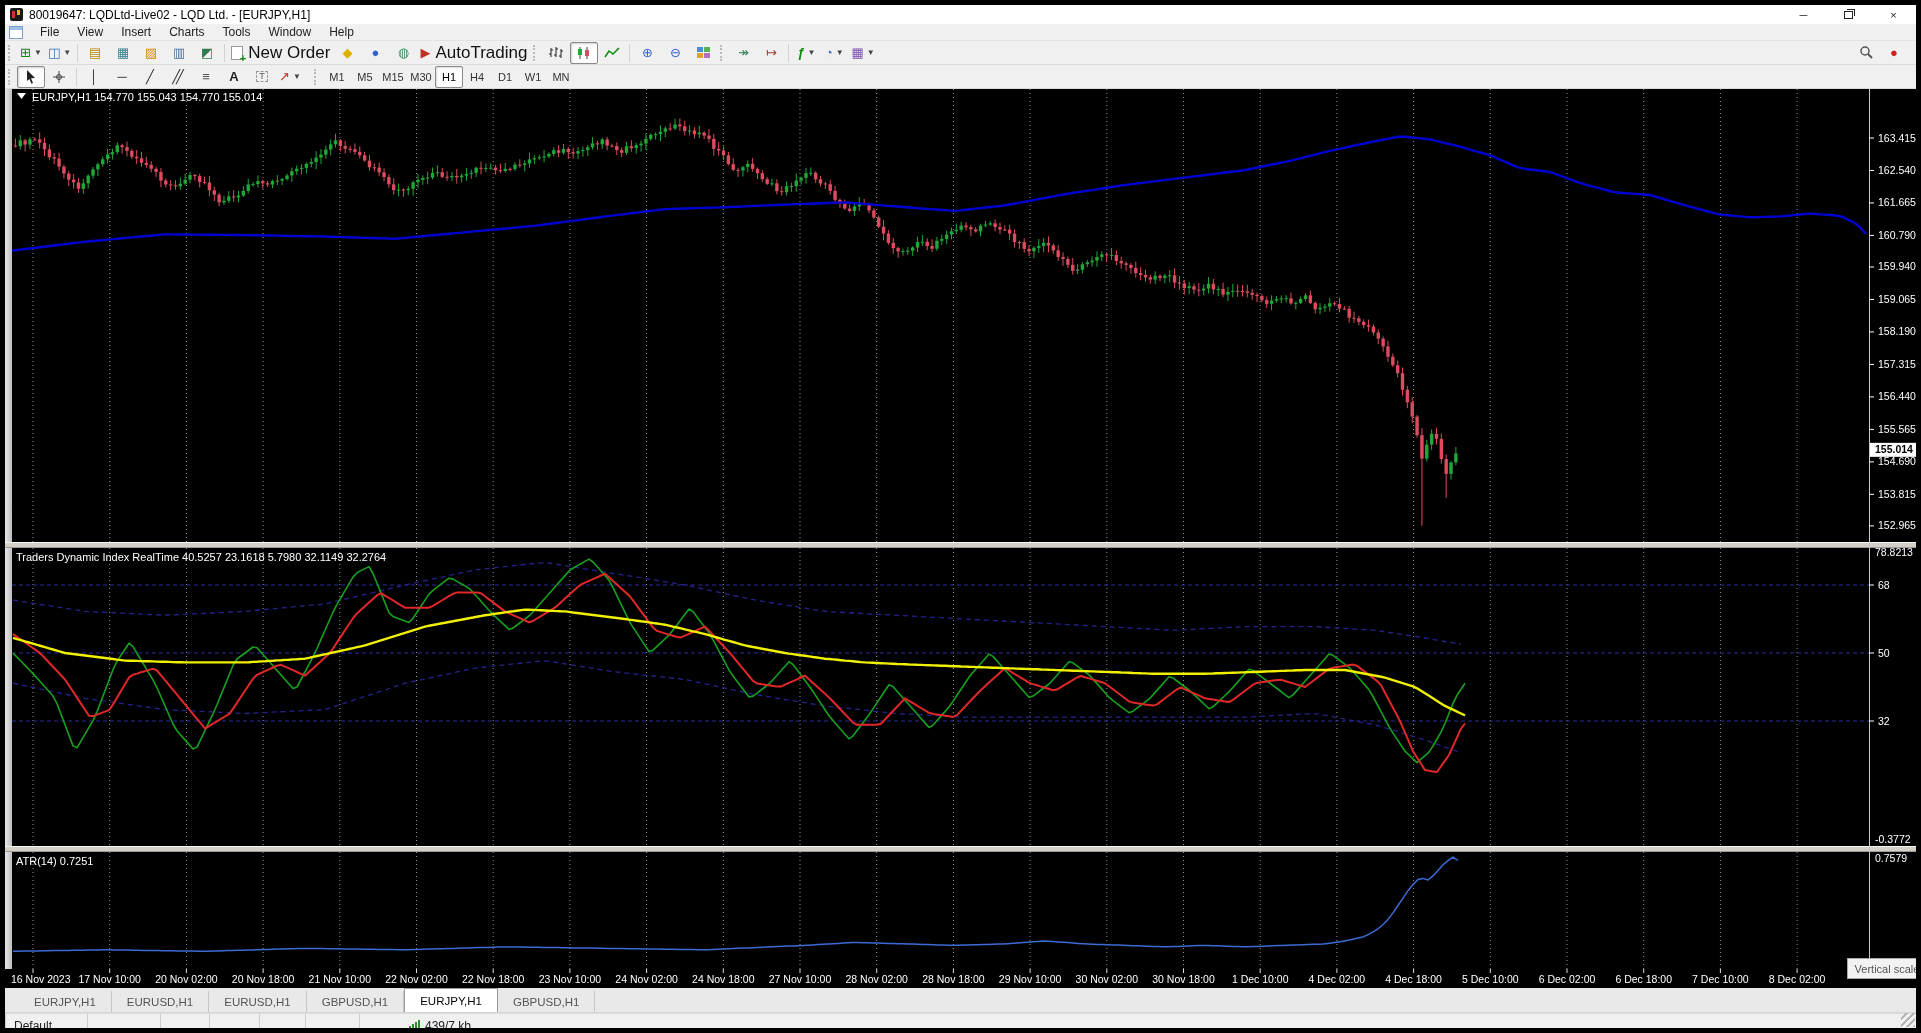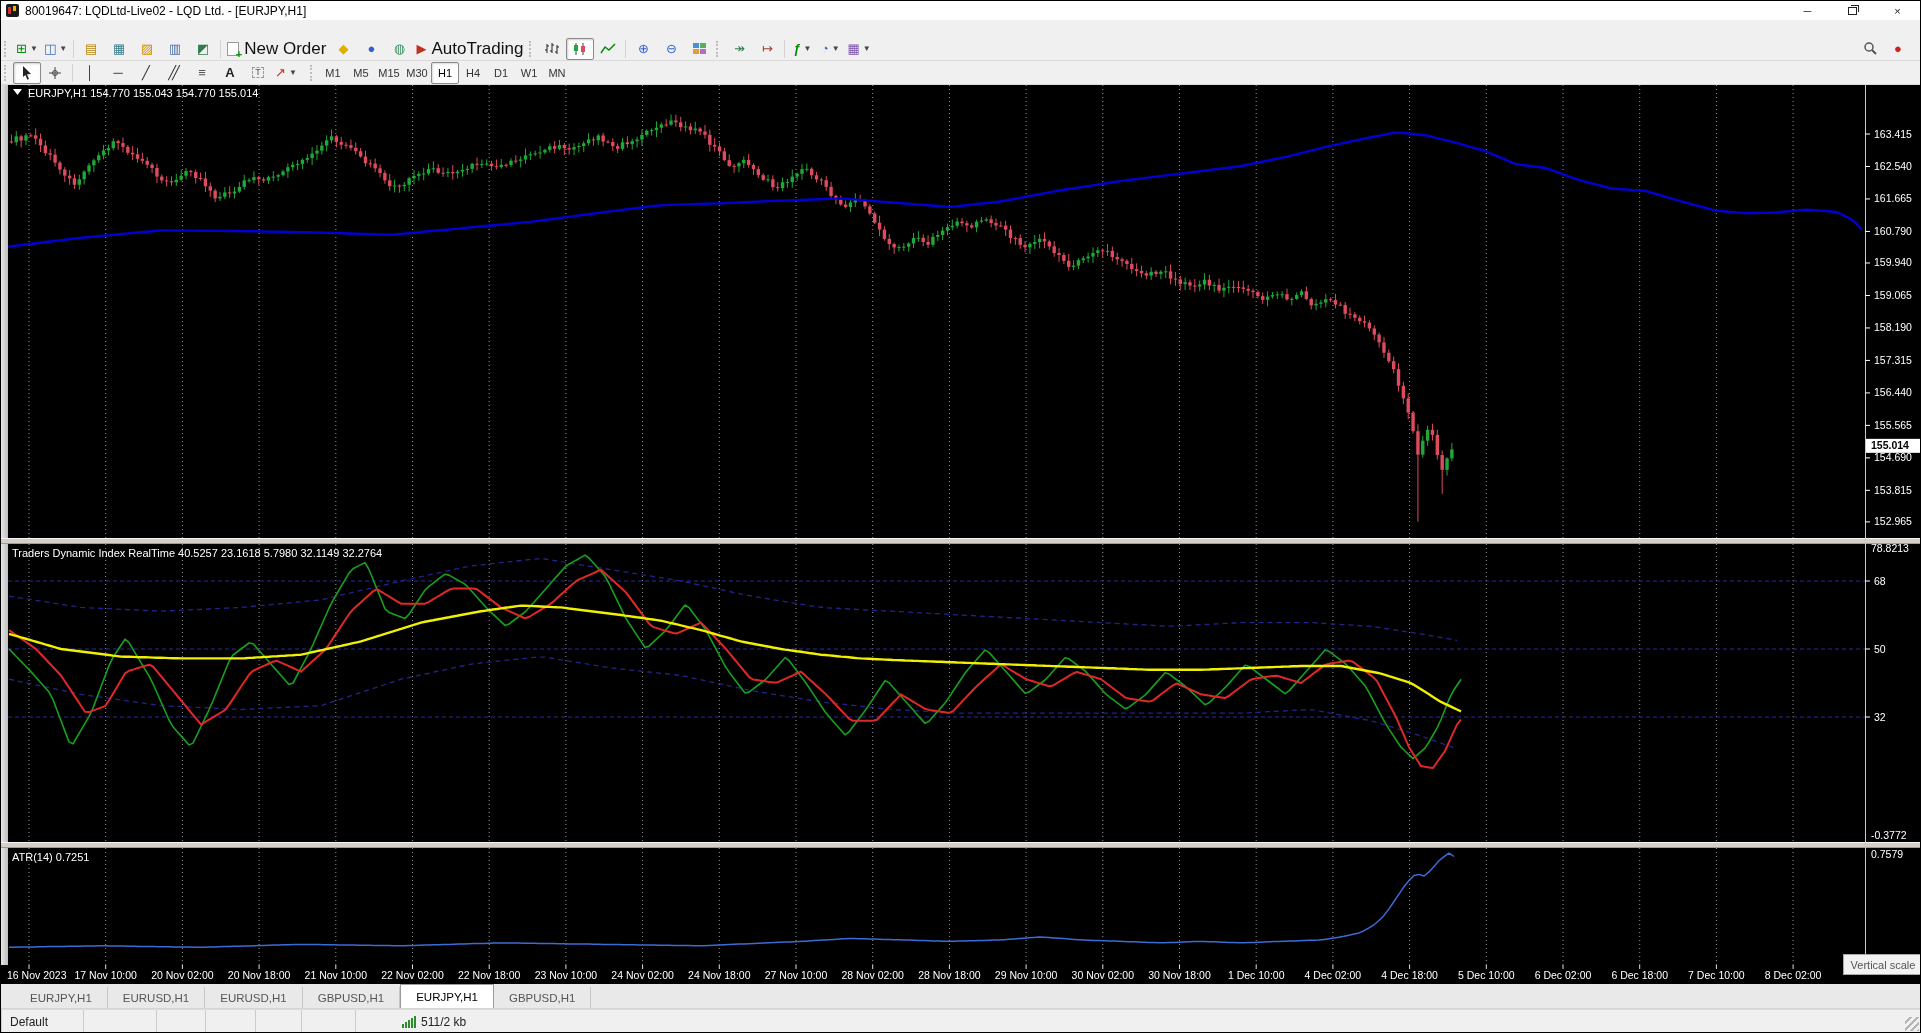--- a/index.html
+++ b/index.html
@@ -1,18 +1,18 @@
 <!DOCTYPE html>
 <html><head>
 <meta charset="utf-8">
 <style>
   html,body{margin:0;padding:0;background:#888;}
   #app{position:relative;width:1921px;height:1033px;background:#f0f0f0;overflow:hidden;
        font-family:"Liberation Sans","DejaVu Sans",sans-serif;font-size:12px;color:#111;
-       border:1px solid #000000;box-sizing:border-box;text-align:right;}
+       border:5px solid #000000;box-sizing:border-box;text-align:right;}
   
   #titlebar{position:absolute;left:0;top:0;width:100%;height:19px;background:#ffffff;
             display:flex;align-items:center;}
   #app-icon{width:13px;height:13px;margin:0 6px 0 5px;background:#1a1a1a;border-radius:2px;position:relative;}
   #app-icon::before{content:'';position:absolute;left:2px;top:3px;width:3px;height:7px;background:#d32f2f;}
   #app-icon::after{content:'';position:absolute;left:7px;top:2px;width:3px;height:5px;background:#e6b800;}
   #title-text{font-size:12px;color:#000;}
   #win-controls{margin-left:auto;display:flex;height:100%;}
   .win-btn{width:45px;height:19px;display:flex;align-items:center;justify-content:center;
            color:#222;font-size:11px;cursor:default;}
@@ -86,20 +86,32 @@
     <div id="title-text">80019647: LQDLtd-Live02 - LQD Ltd. - [EURJPY,H1]</div>
     <div id="win-controls">
       <div class="win-btn">─</div>
       <div class="win-btn">
           <span class="restore-glyph"></span>
         </div>
       <div class="win-btn">×</div>
     </div>
   </div>
 
+  <div id="menubar">
+    <div id="mdi-icon"></div>
+    <div id="menu-items" style="display:flex;">
+        <div class="menu-item">File</div>
+        <div class="menu-item">View</div>
+        <div class="menu-item">Insert</div>
+        <div class="menu-item">Charts</div>
+        <div class="menu-item">Tools</div>
+        <div class="menu-item">Window</div>
+        <div class="menu-item">Help</div>
+      </div>
+  </div>
 
   <div id="toolbar1" class="toolbar">
     <span class="grip"></span>
     <span class="tbtn">
         <span class="glyph" style="color:#0a8a0a">⊞</span>
         <span class="dd">▼</span>
       </span>
     <span class="tbtn">
         <span class="glyph" style="color:#3a6fc0">◫</span>
         <span class="dd">▼</span>
@@ -1071,17 +1083,17 @@
     <div class="scell" style="flex:0 0 46px;"></div>
     <div class="scell" style="flex:0 0 54px;"></div>
     <div class="scell" style="flex:1;">
       <span style="margin-left:38px;display:inline-flex;align-items:flex-end;gap:1px;">
         <span style="width:2px;height:4px;background:#2e8b2e;"></span>
           <span style="width:2px;height:6px;background:#2e8b2e;"></span>
           <span style="width:2px;height:8px;background:#2e8b2e;"></span>
           <span style="width:2px;height:10px;background:#2e8b2e;"></span>
           <span style="width:2px;height:12px;background:#2e8b2e;"></span>
       </span>
-      <span style="margin-left:5px;">511/2 kb</span>
+      <span style="margin-left:5px;">439/7 kb</span>
     </div>
   </div>
   <div id="grip-corner"></div>
 </div>
 
 </body></html>

